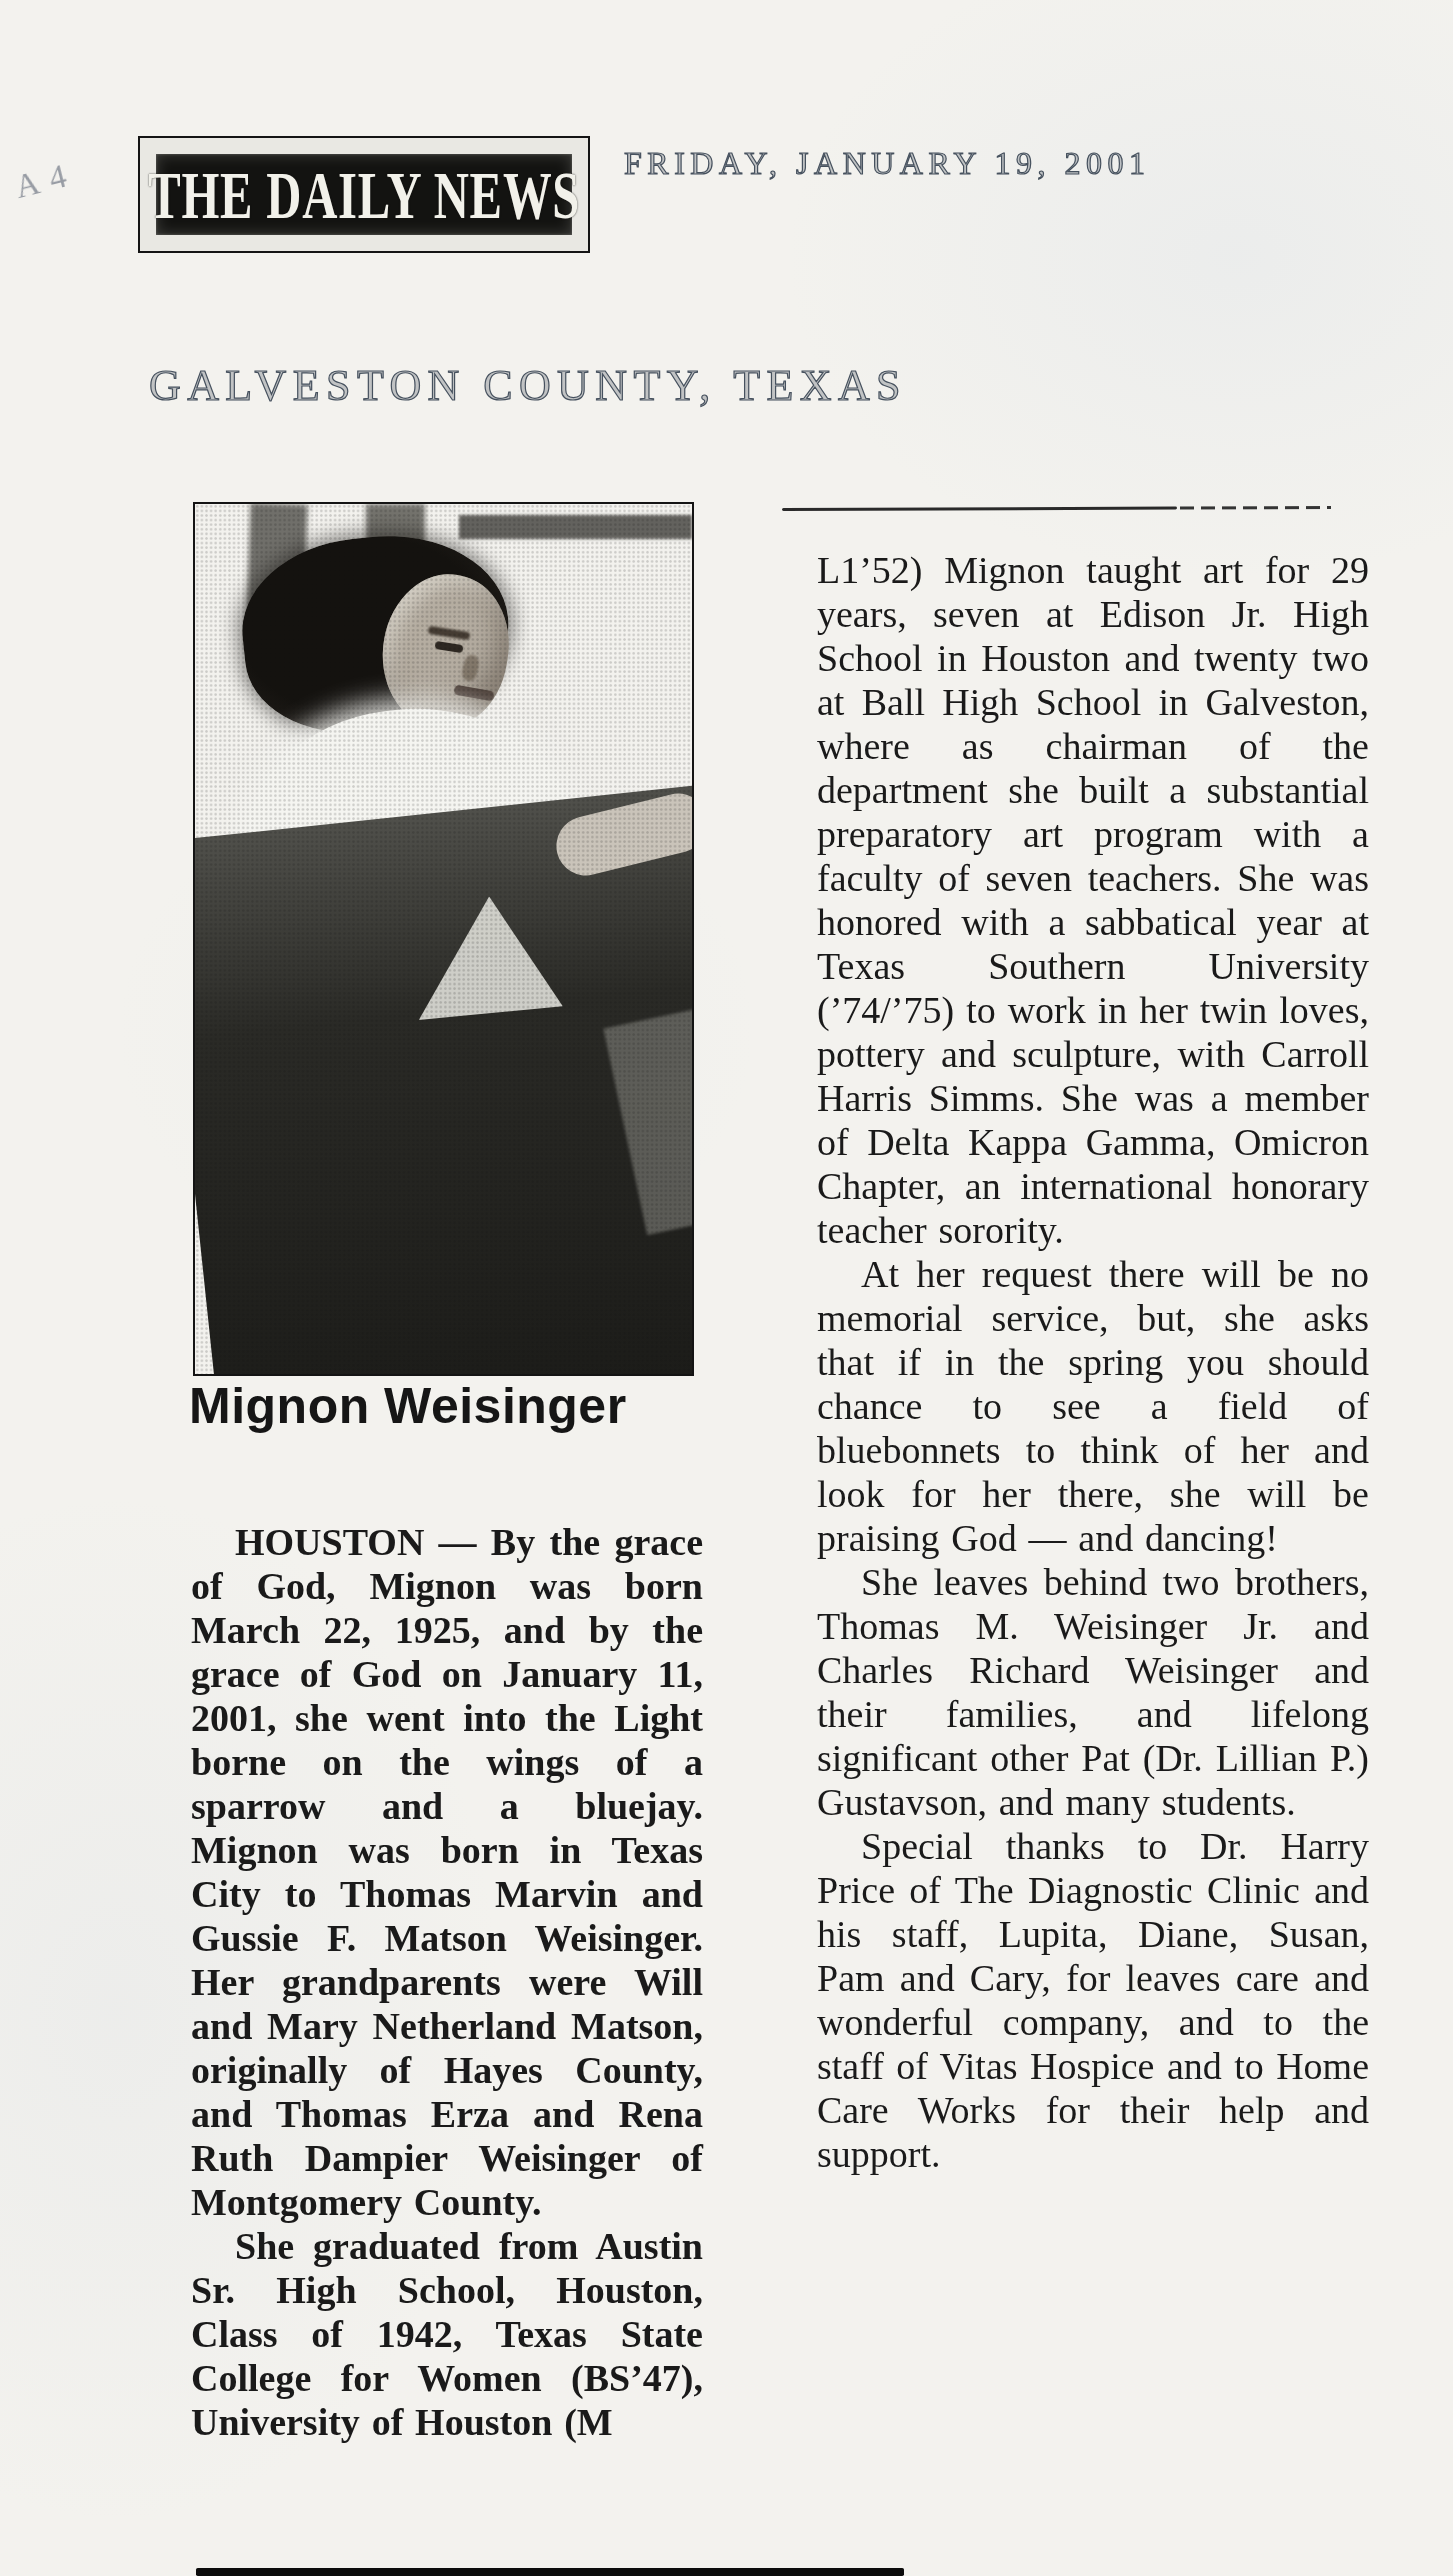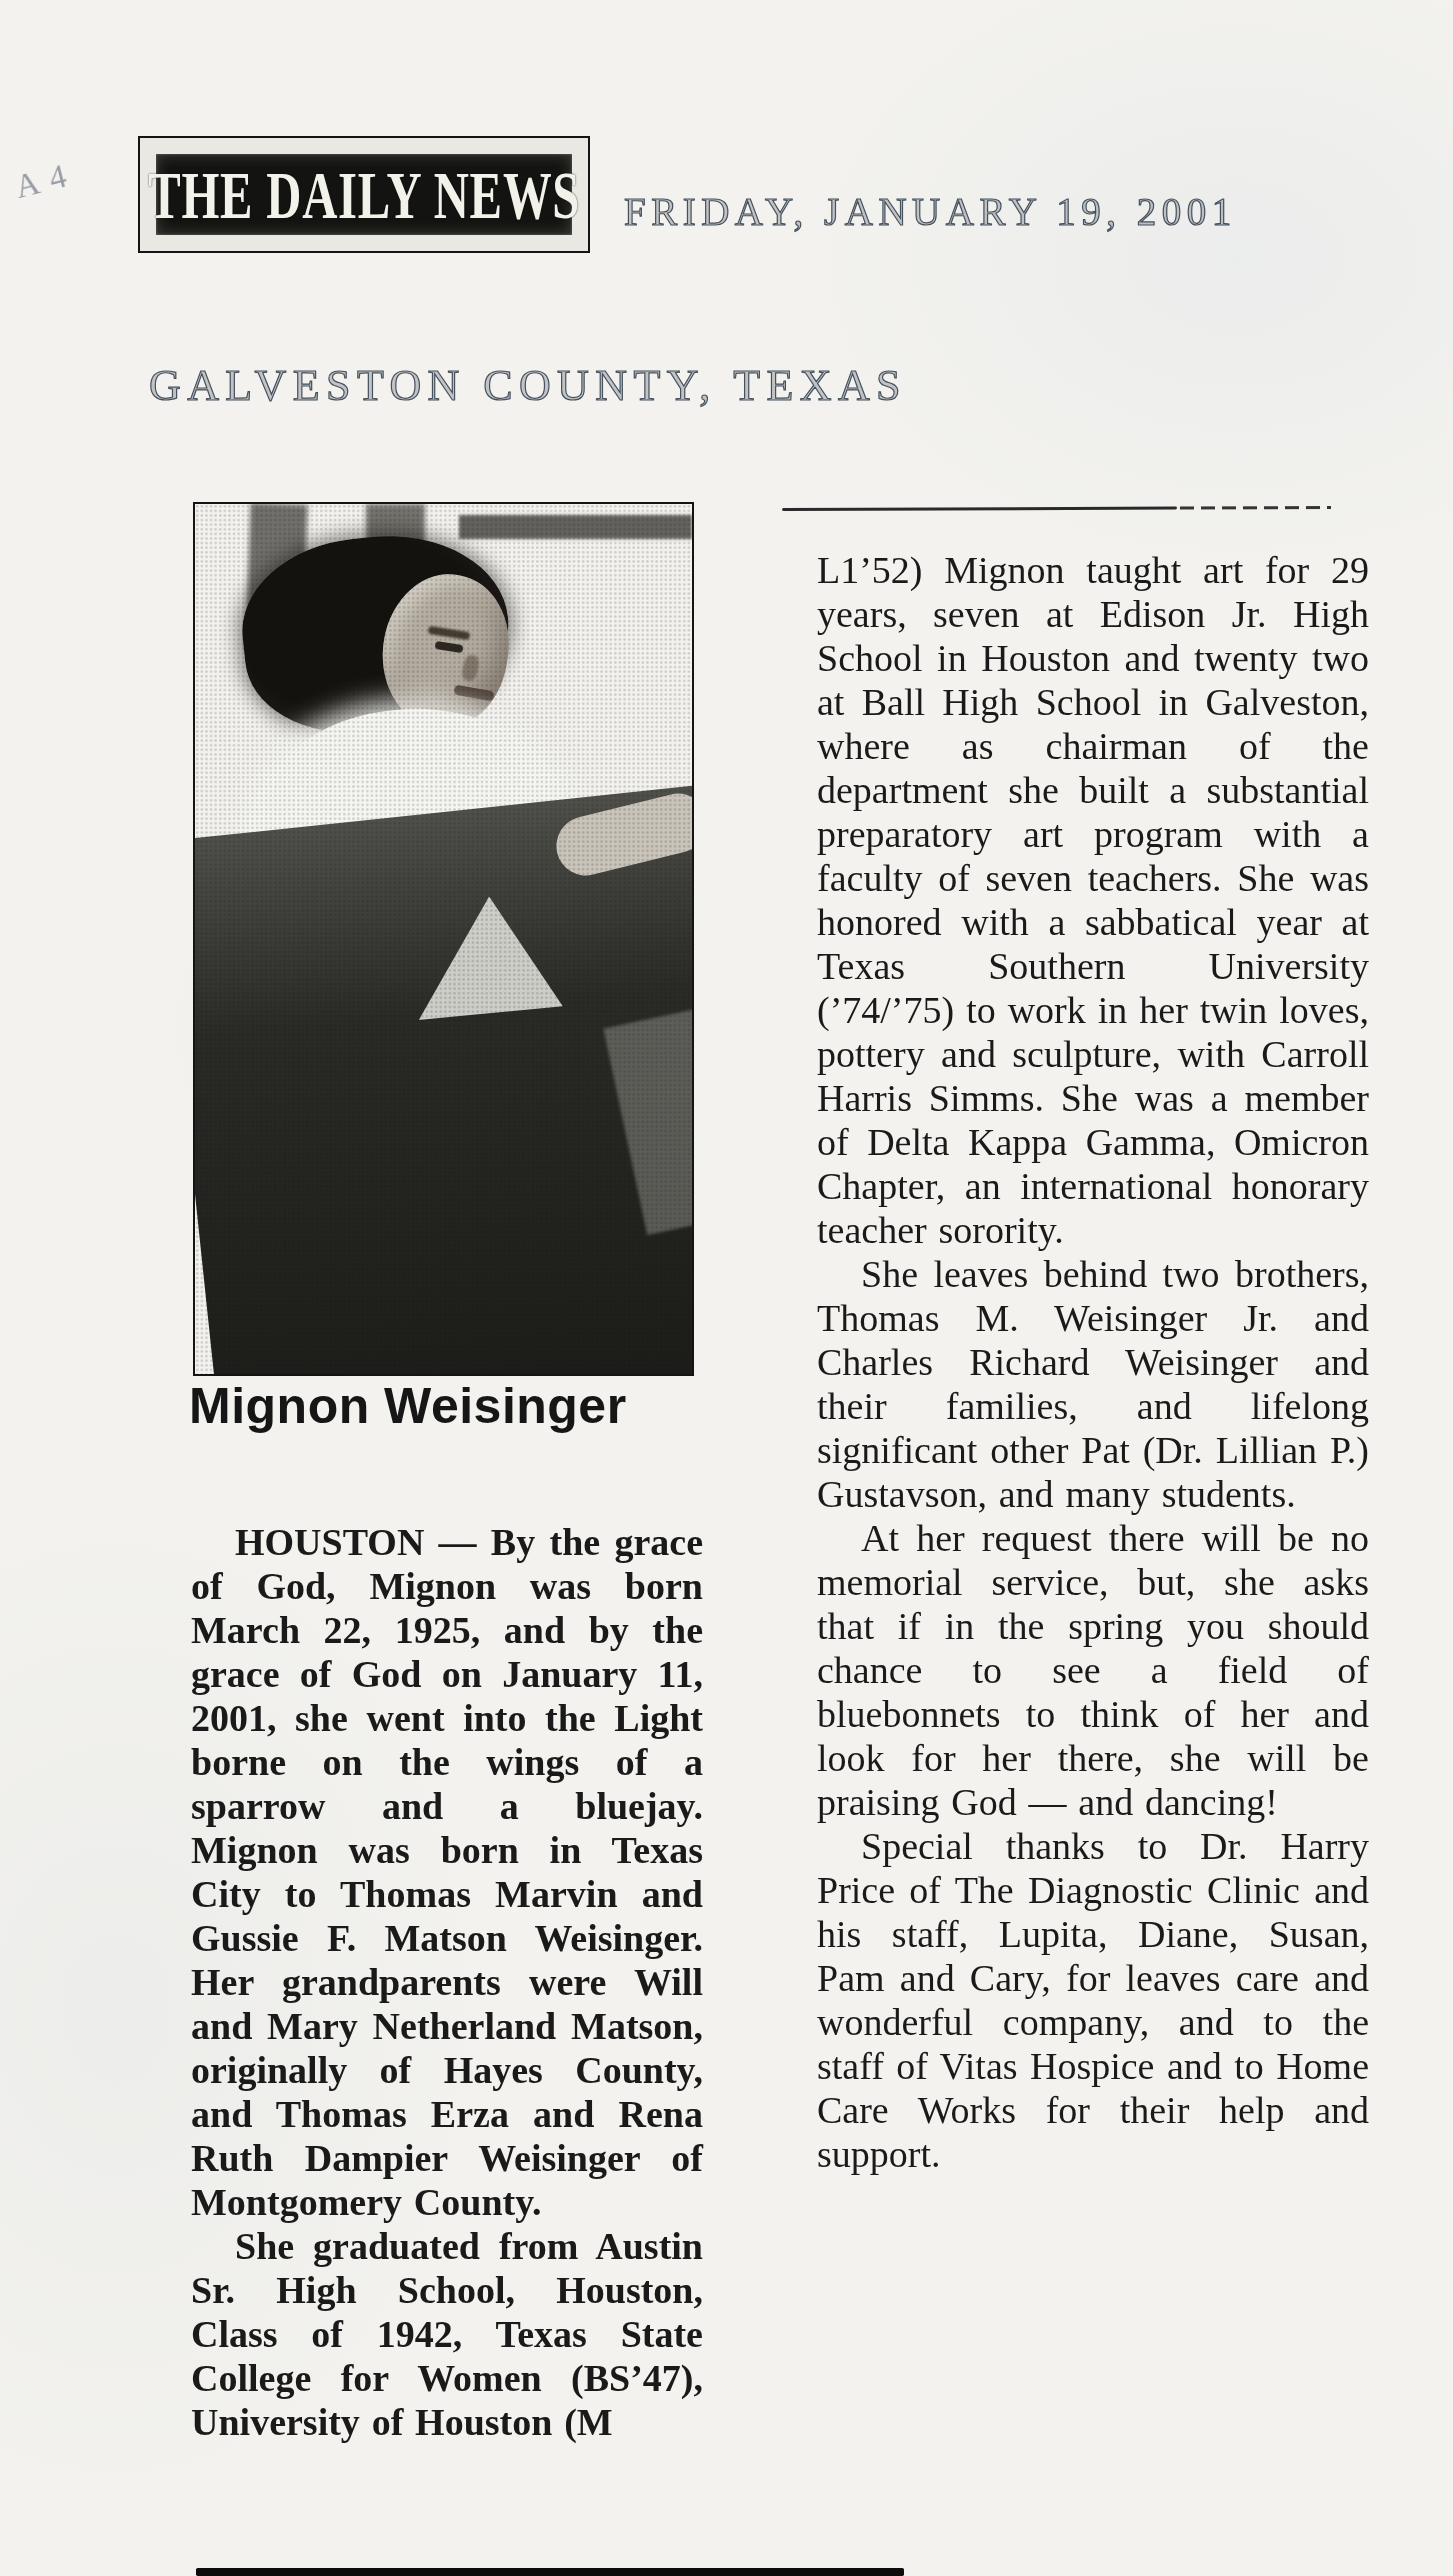--- a/index.html
+++ b/index.html
@@ -29,21 +29,21 @@
   }
   .masthead-text{
     color:#f2f1ea;font-family:"Liberation Serif", serif;font-weight:700;font-size:58px;
     letter-spacing:0.9px;white-space:nowrap;transform:scaleX(0.84) scaleY(1.18);
     text-shadow:0 0 1.8px rgba(19,19,17,0.9);
   }
   .stencil{
     position:absolute;white-space:nowrap;font-family:"Liberation Serif", serif;
     color:rgba(63,74,88,0.28);-webkit-text-stroke:1.2px #46515e;
   }
-  .date-line{left:624px;top:145px;font-size:39px;letter-spacing:5.5px;margin-top:44px;}
+  .date-line{left:624px;top:145px;font-size:32px;letter-spacing:5.5px;}
   .county-line{left:149px;top:360px;font-size:44px;letter-spacing:6.4px;}
 
   
   .photo{
     position:absolute;left:193px;top:502px;width:497px;height:870px;
     border:2.8px solid #141414;overflow:hidden;
     background:linear-gradient(105deg,#d3d3cf 0%,#e4e4e0 45%,#f0f0ec 78%,#ececе8 100%);
   }
   .photo>div{position:absolute;}
   .ph-bar-v1{left:53px;top:0;width:57px;height:147px;background:#504f4a;opacity:.8;filter:blur(2.8px);transform:rotate(2deg);}
@@ -148,21 +148,21 @@
     <p class="para indent">She graduated from Austin Sr. High School, Houston, Class of 1942, Texas State College for Women (BS’47), University of Houston (M</p>
   </div>
 
   <div class="rule">
     <div class="rule-solid"></div>
     <div class="rule-dashed"></div>
   </div>
 
   <div class="col col-right">
     <p class="para">L1’52) Mignon taught art for 29 years, seven at Edison Jr. High School in Houston and twenty two at Ball High School in Galveston, where as chairman of the department she built a substantial preparatory art program with a faculty of seven teachers. She was honored with a sabbatical year at Texas Southern University (’74/’75) to work in her twin loves, pottery and sculpture, with Carroll Harris Simms. She was a member of Delta Kappa Gamma, Omicron Chapter, an international honorary teacher sorority.</p>
+    <p class="para indent">At her request there will be no memorial service, but, she asks that if in the spring you should chance to see a field of bluebonnets to think of her and look for her there, she will be praising God — and dancing!</p>
     <p class="para indent">She leaves behind two brothers, Thomas M. Weisinger Jr. and Charles Richard Weisinger and their families, and lifelong significant other Pat (Dr. Lillian P.) Gustavson, and many students.</p>
-    <p class="para indent">At her request there will be no memorial service, but, she asks that if in the spring you should chance to see a field of bluebonnets to think of her and look for her there, she will be praising God — and dancing!</p>
     <p class="para indent">Special thanks to Dr. Harry Price of The Diagnostic Clinic and his staff, Lupita, Diane, Susan, Pam and Cary, for leaves care and wonderful company, and to the staff of Vitas Hospice and to Home Care Works for their help and support.</p>
   </div>
 
   <div class="bottom-bar"></div>
 
 </div>
 
 
 </body></html>

